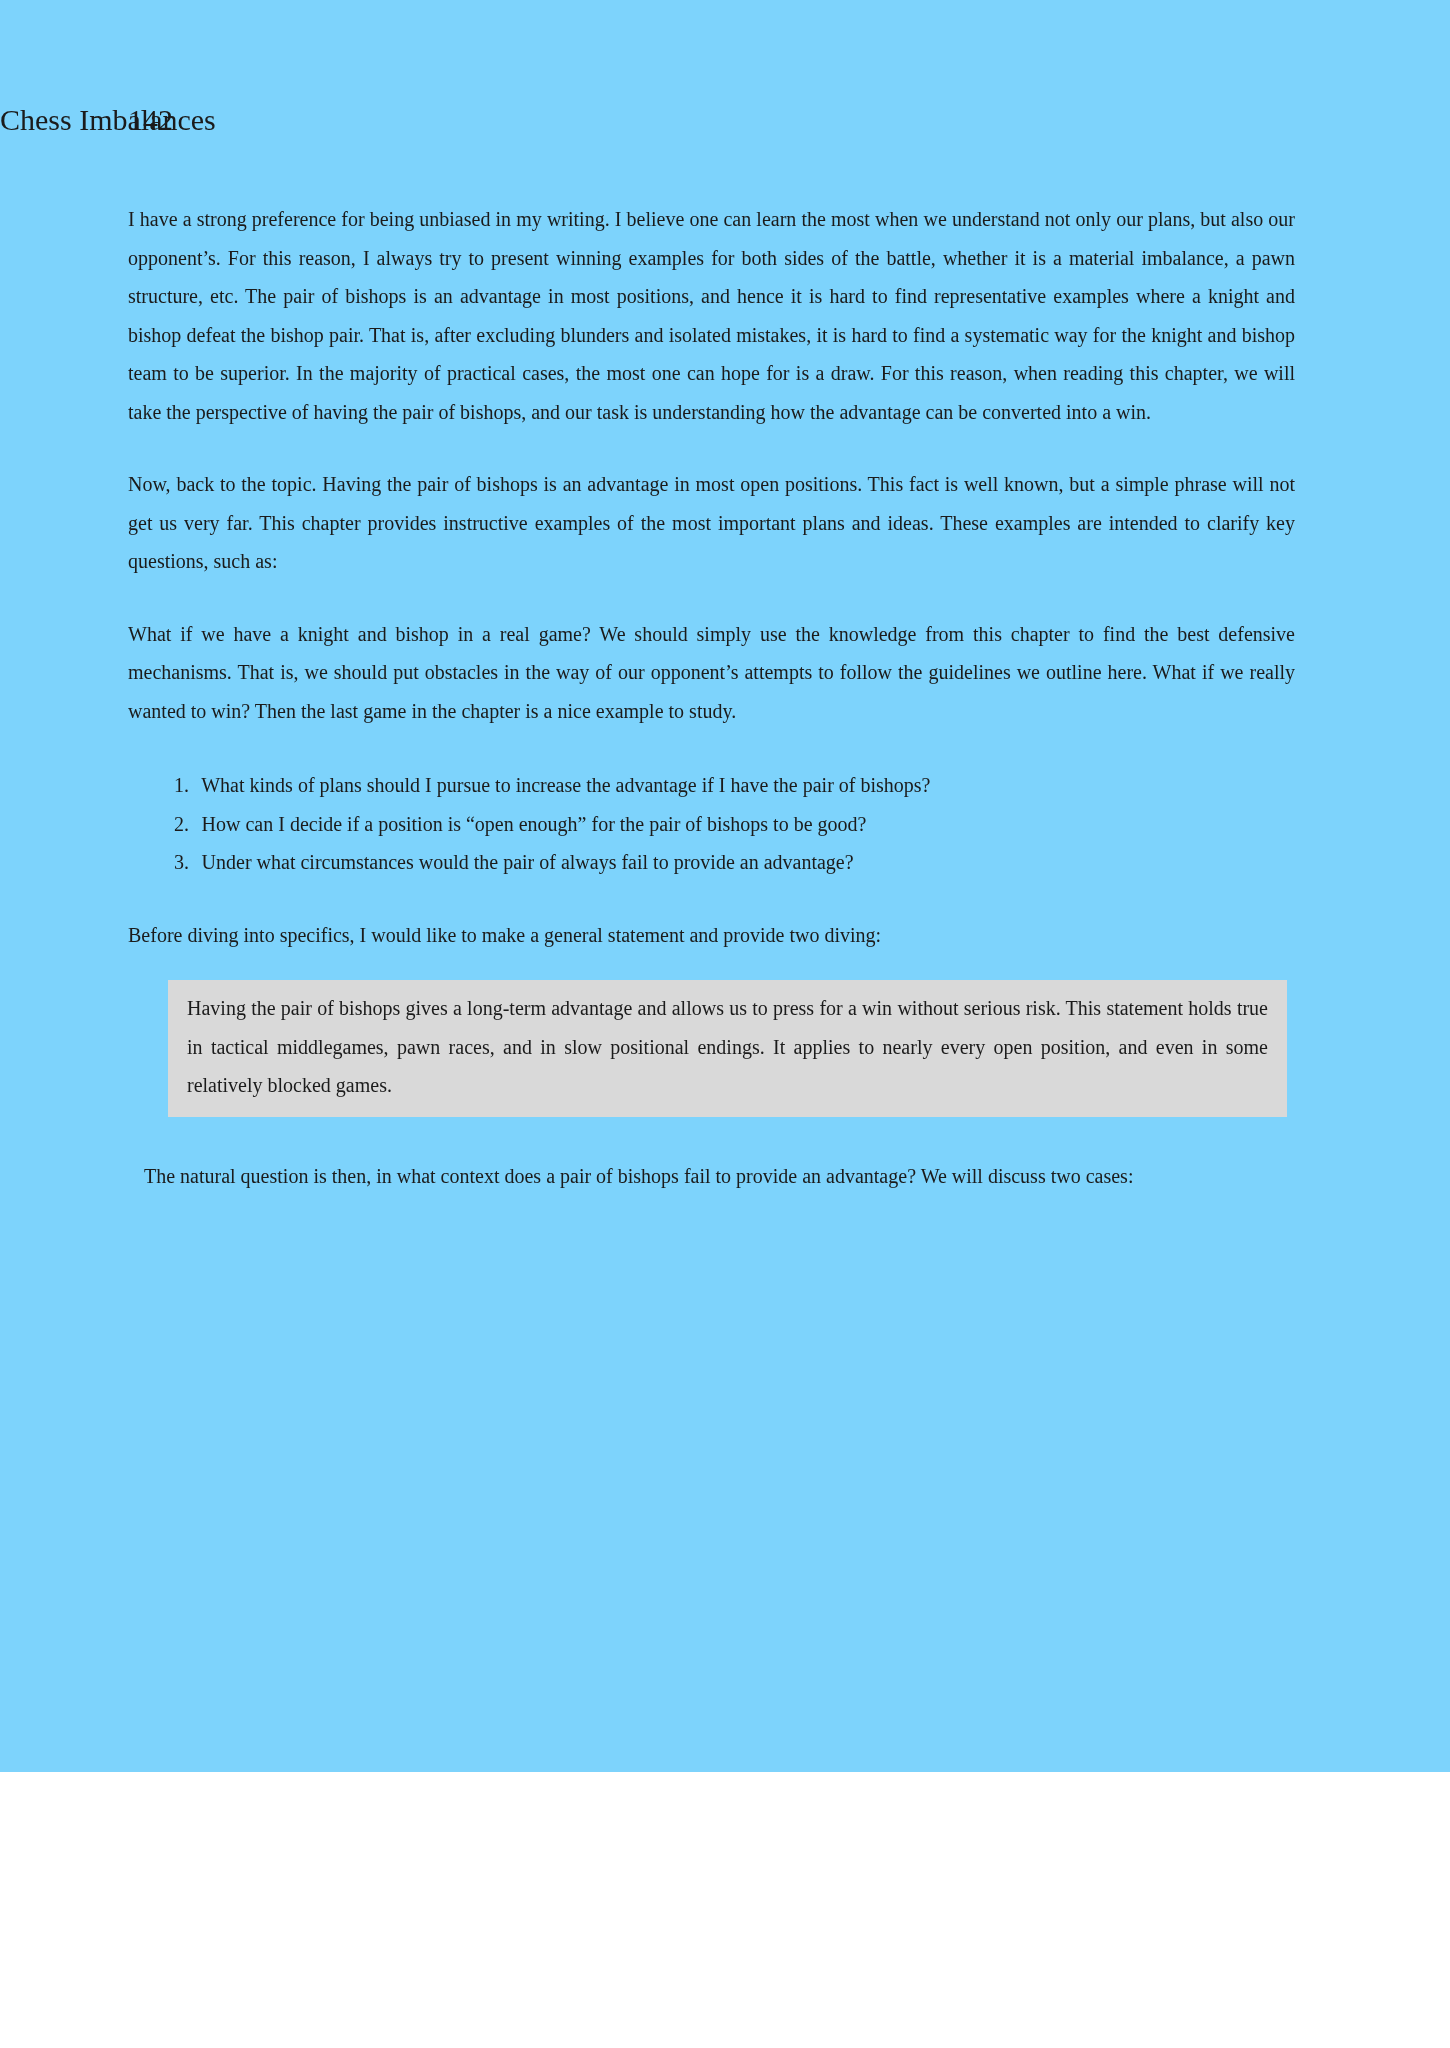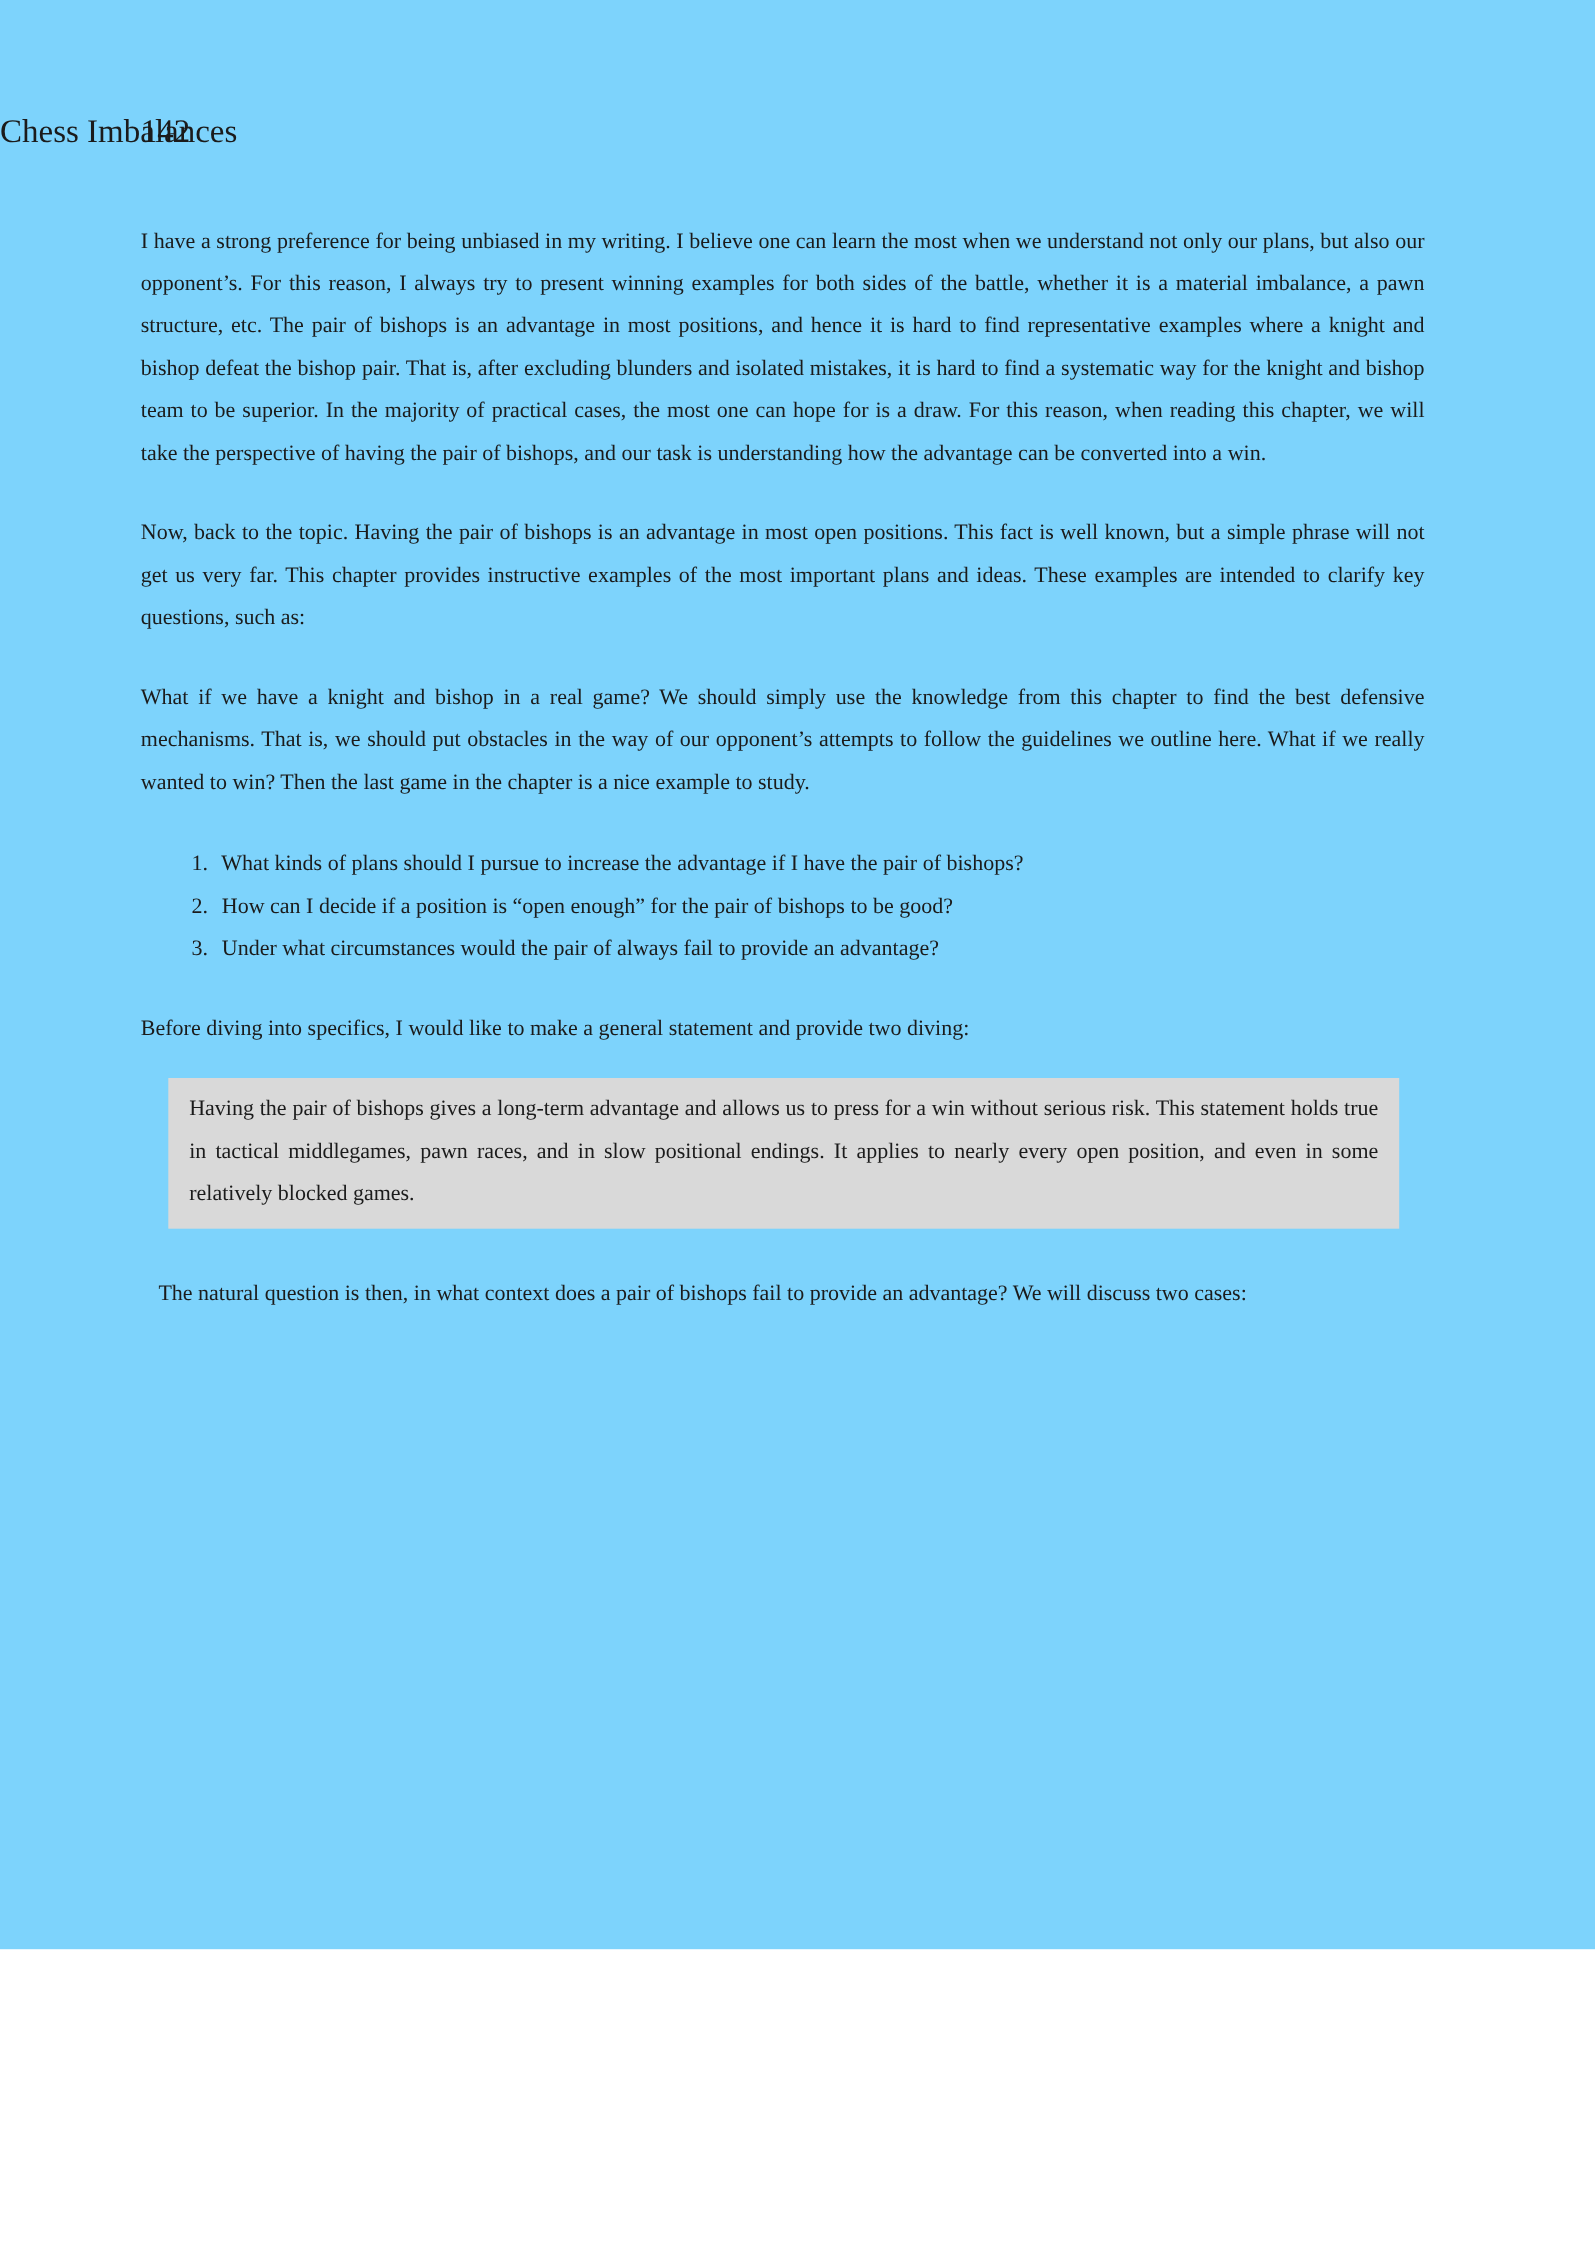--- a/index.html
+++ b/index.html
@@ -56,21 +56,21 @@
   .qlist li {
     line-height: 38.5px;
     white-space: nowrap;
     text-align: left;
     margin-left: 20px;
   }
   .num { margin-right: 0.38em; }
   .callout {
     box-sizing: border-box;
     width: 1119px;
-    margin: 26px 0 0 25px;
+    margin: 26px 0 0 40px;
     padding: 9px 19px 12px 19px;
     background: #d9d9d9;
   }
   .callout-text { margin: 0; }
   .after-callout { margin-top: 40px; margin-left: 16px; }
 </style>
 </head>
 <body>
 
 <div class="page">

